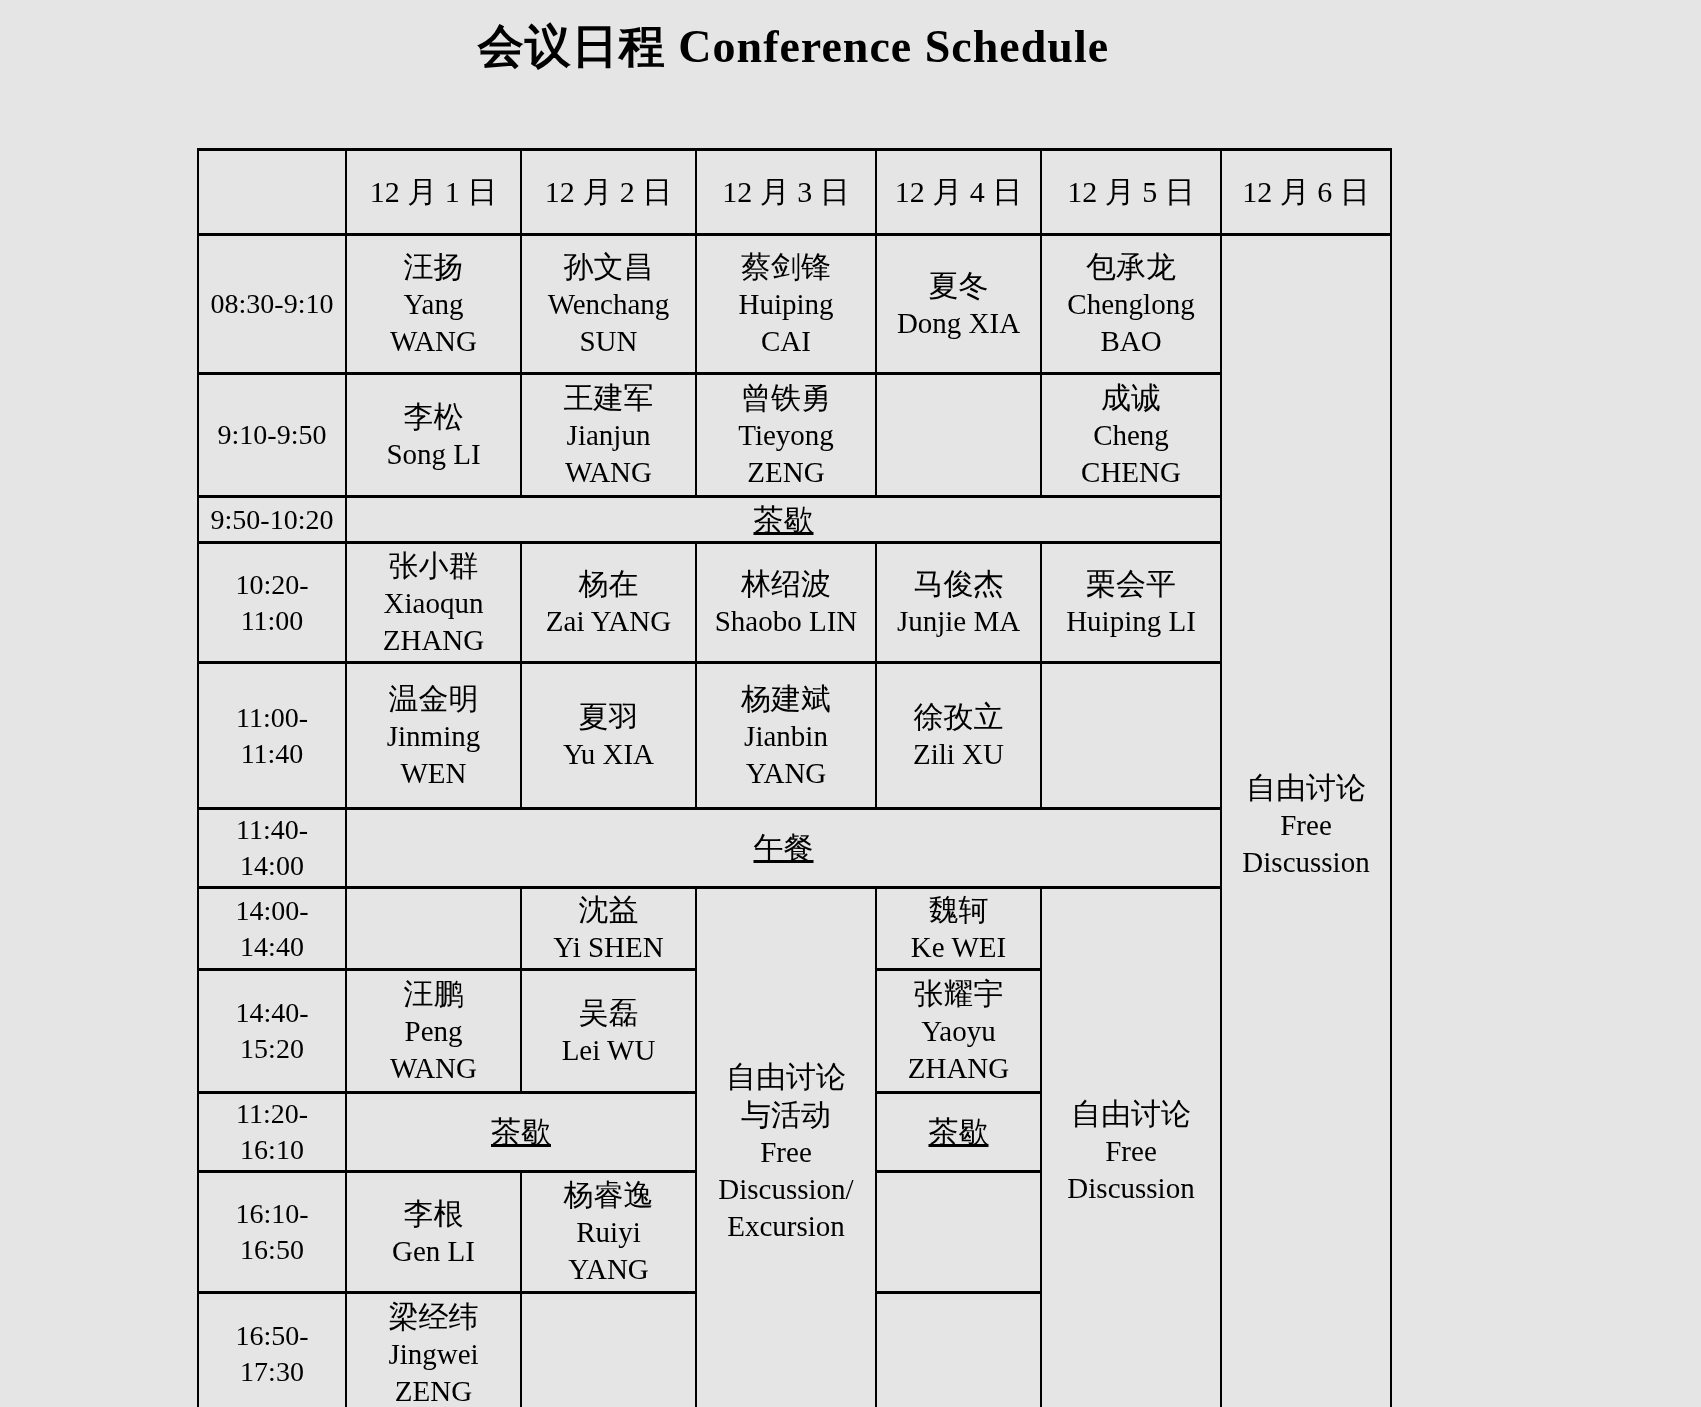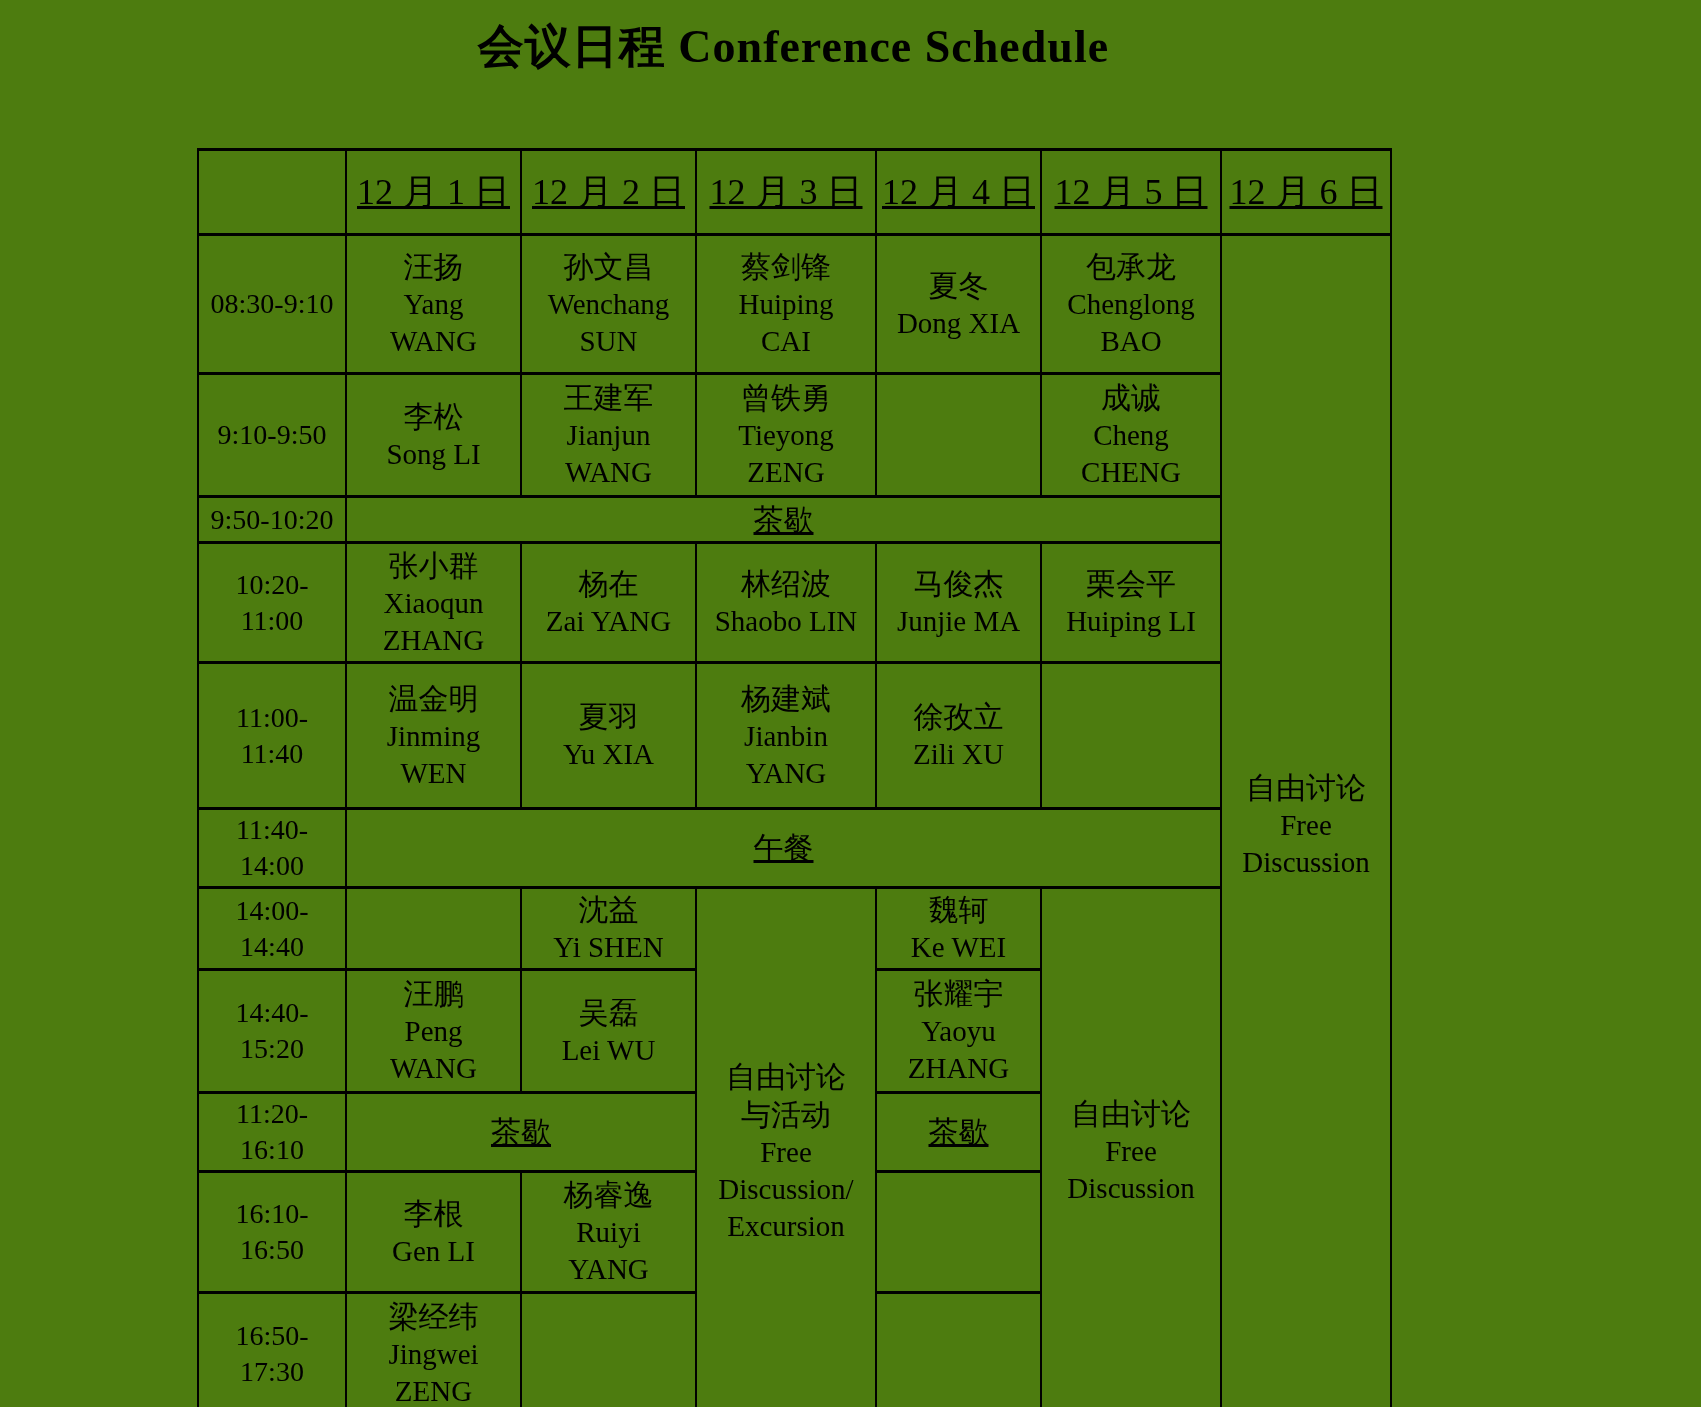--- a/index.html
+++ b/index.html
@@ -6,21 +6,21 @@
     margin: 0;
     padding: 0;
     background: #ffffff;
     color: #000000;
     font-family: "Liberation Serif", "DejaVu Serif", serif;
   }
   .page {
     position: relative;
     width: 1701px;
     height: 1407px;
-    background: #4d7c0f;
+    background: #e5e5e5;
     overflow: hidden;
   }
   .content {
     width: 1193px;
     margin-left: 197px;
   }
   .page-title {
     margin: 0;
     padding-top: 16px;
     height: 58px;
@@ -45,24 +45,23 @@
     padding: 2px 2px;
     overflow: hidden;
   }
   .pre { white-space: pre-line; }
   .time {
     font-size: 28px;
     line-height: 36px;
     margin-left: 45px;
   }
   .day-header {
-    font-size: 36px;
+    font-size: 30px;
     line-height: 36px;
     white-space: nowrap;
-    text-decoration: underline;
   }
   .zh {
     font-size: 30px;
     line-height: 38px;
   }
   .en {
     font-size: 29px;
     line-height: 37px;
   }
   .break-label {

